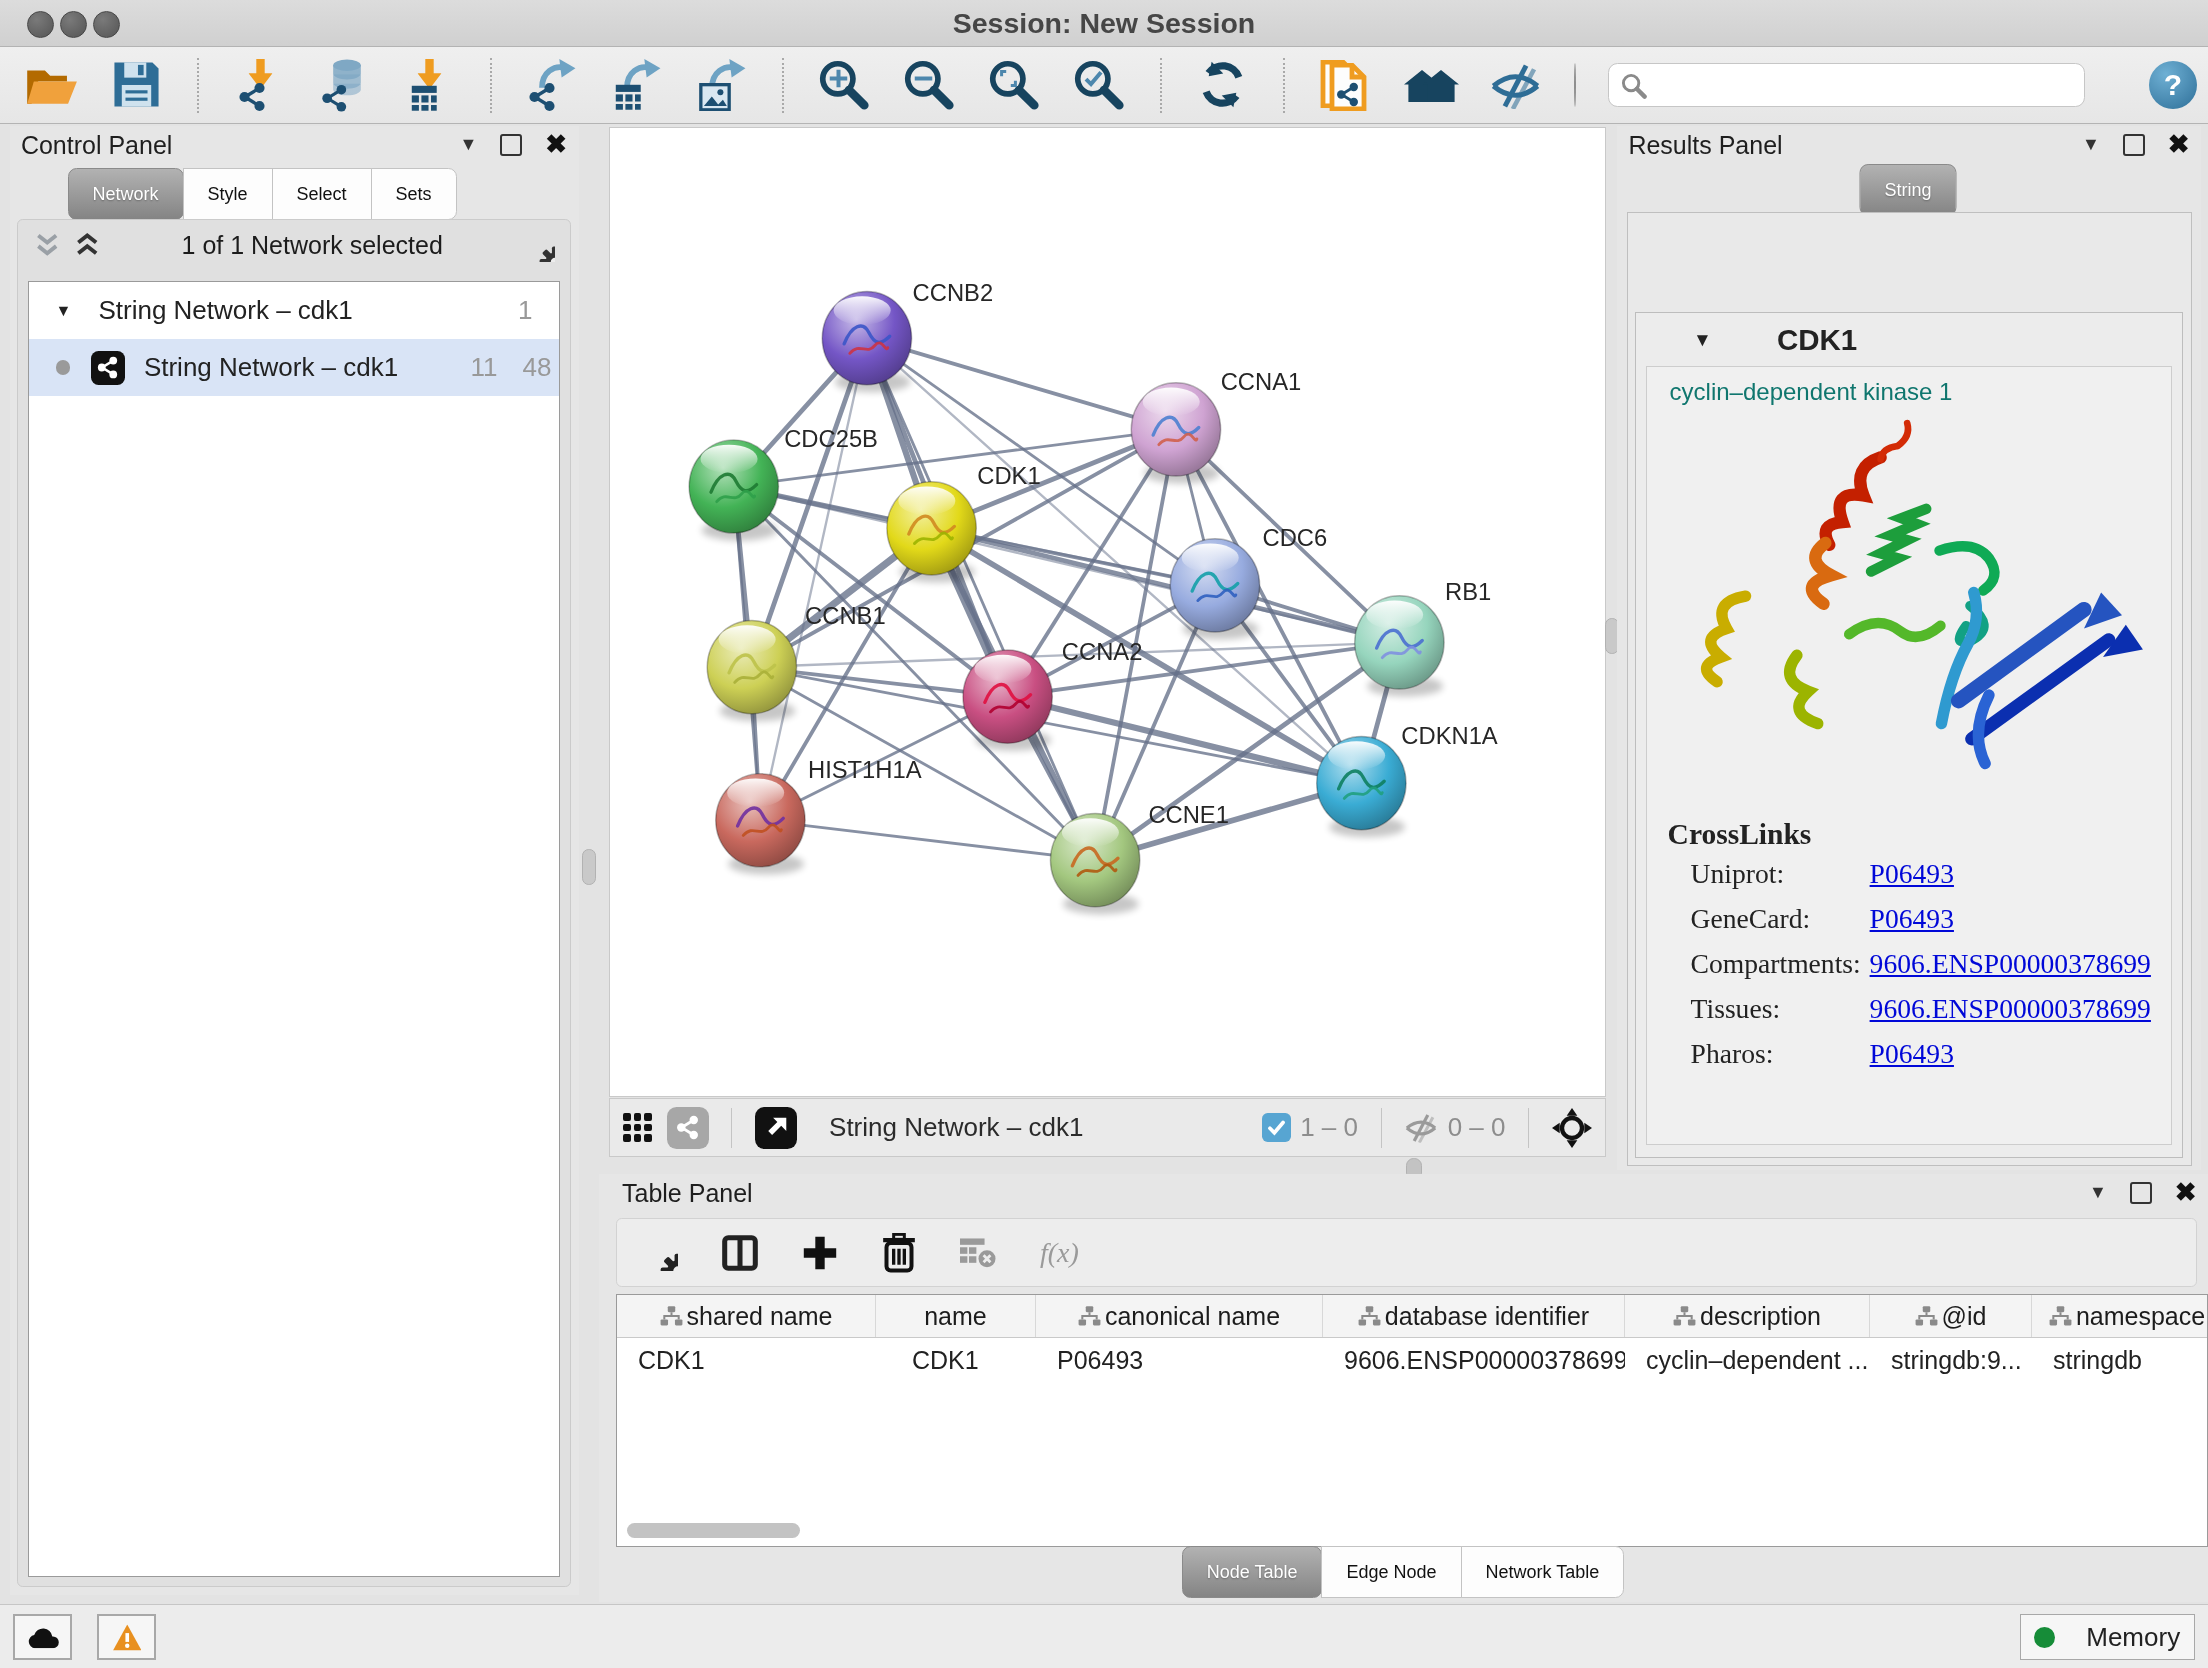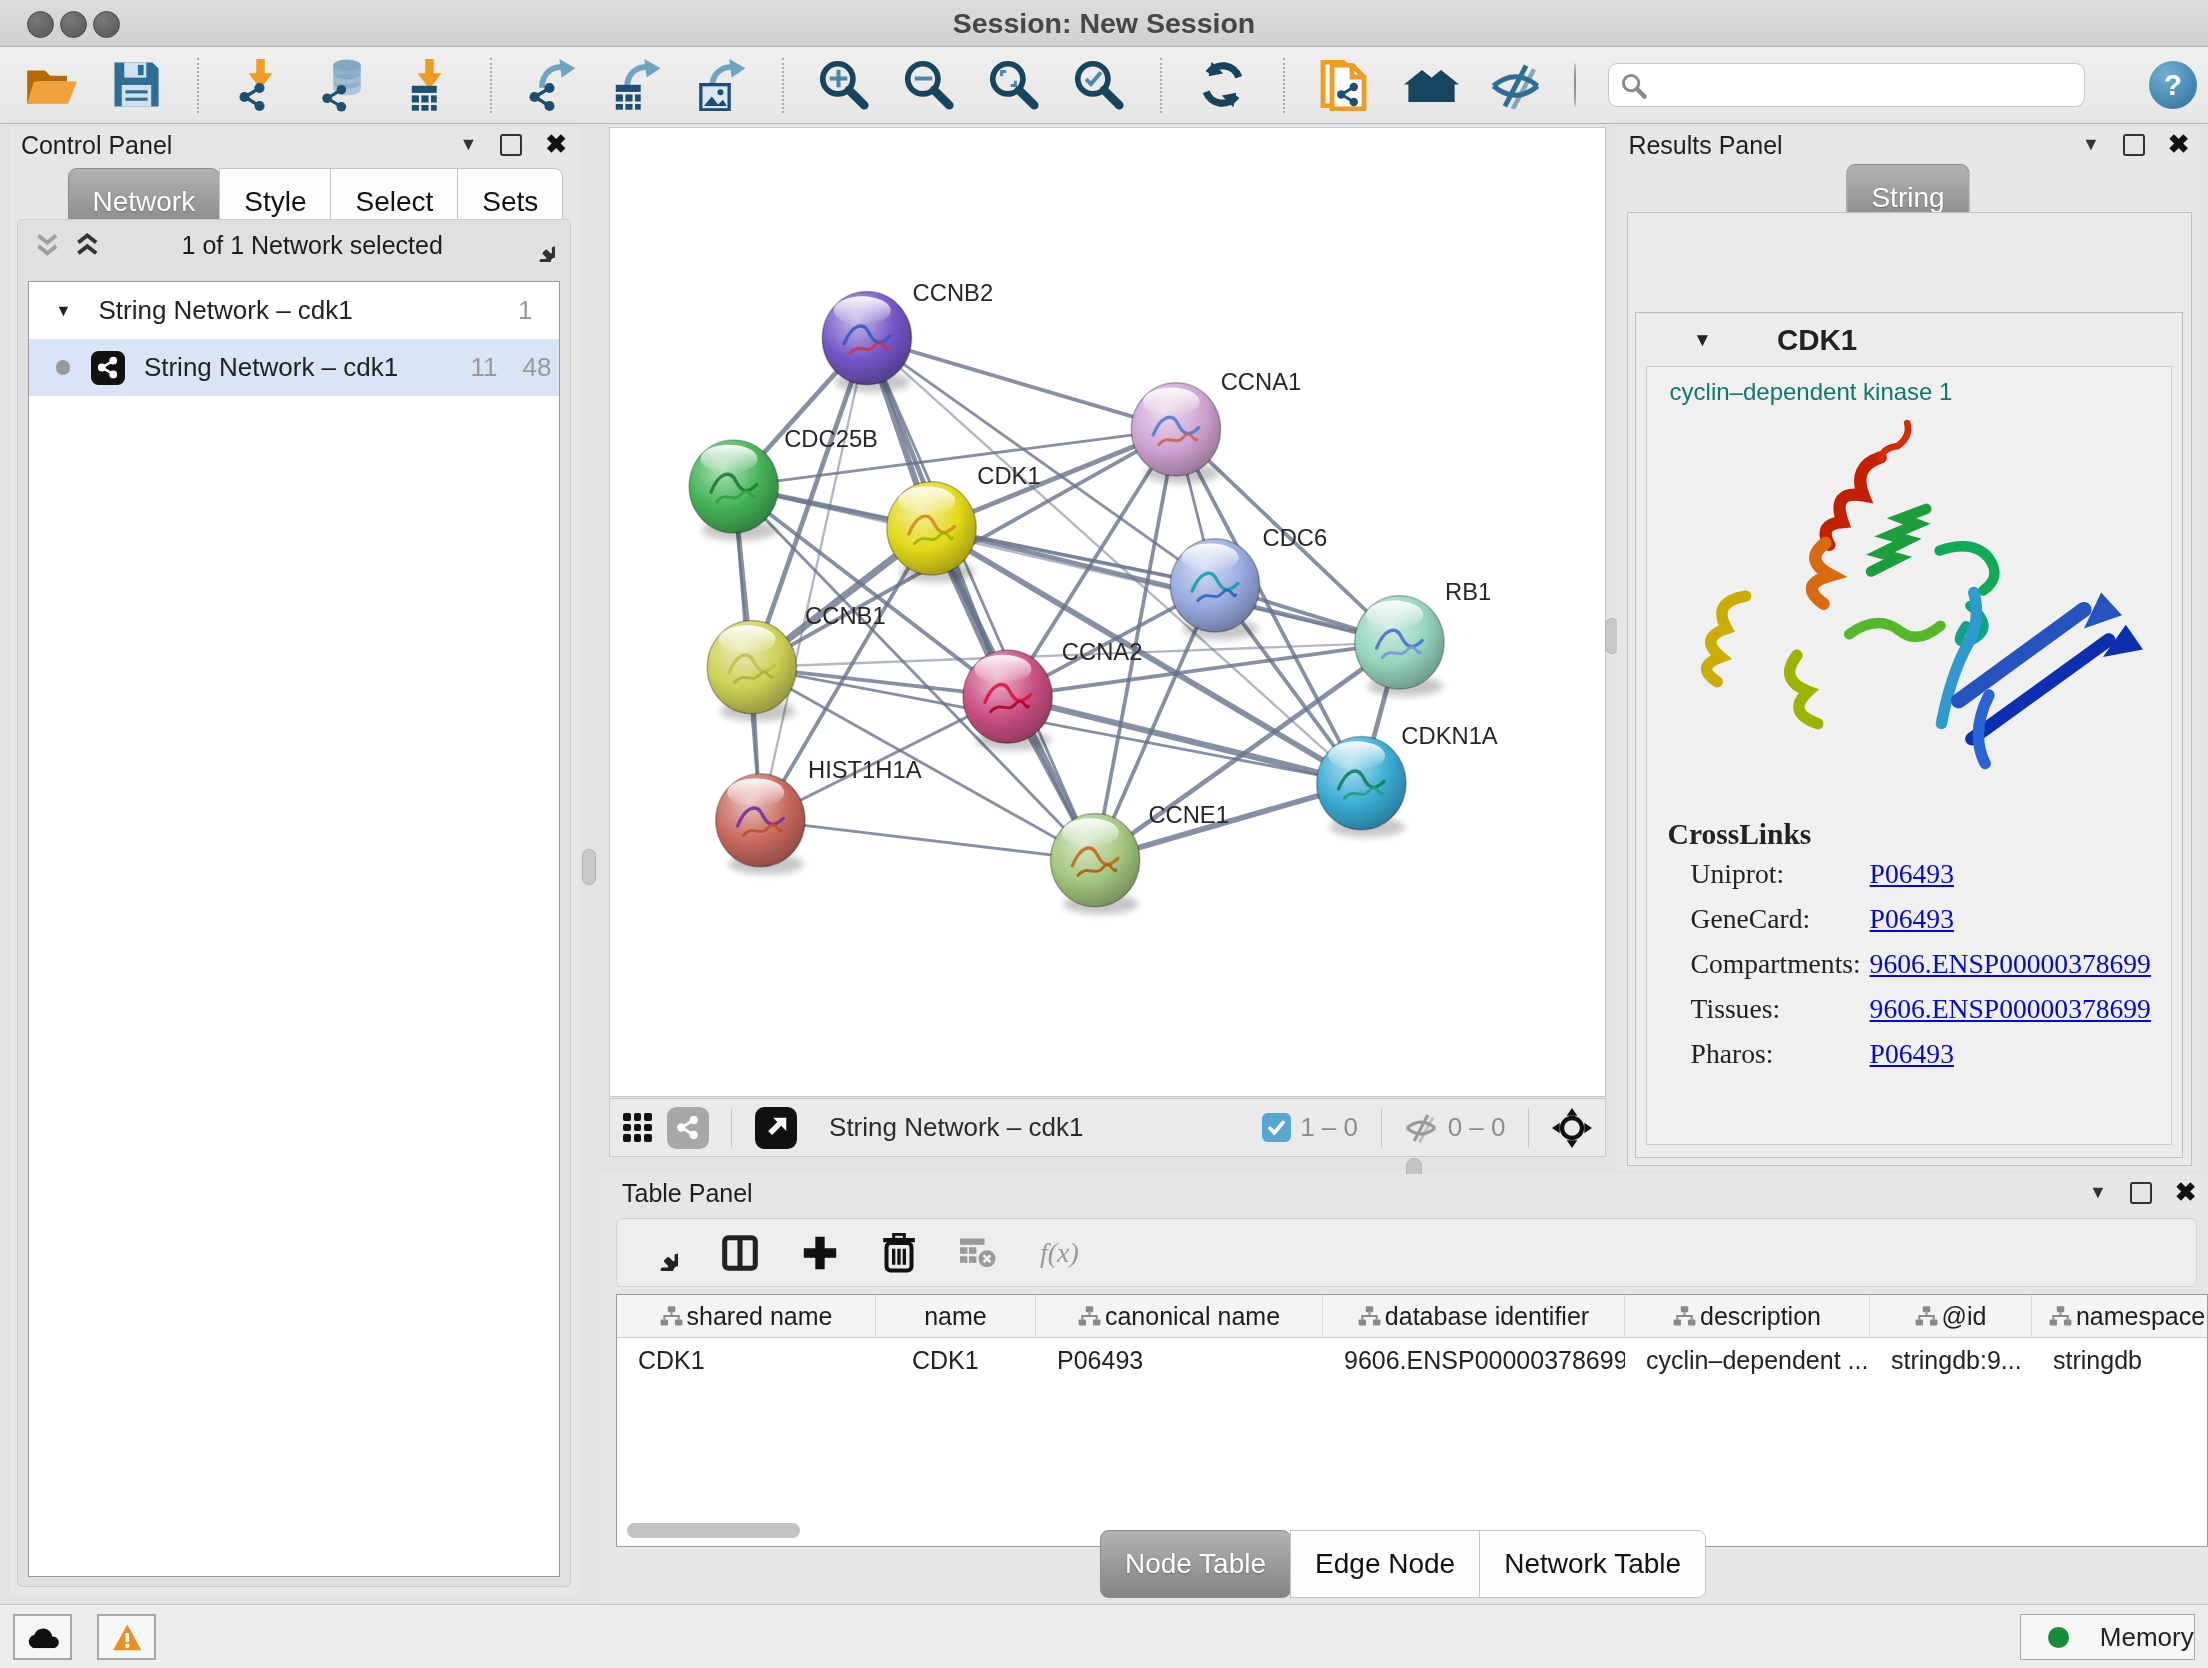--- a/index.html
+++ b/index.html
@@ -26,21 +26,21 @@
   .searchwrap svg{position:absolute;left:13.3px;top:9.5px}
   .help-btn{width:48px;height:48px;border-radius:50%;flex:0 0 auto;
     background:radial-gradient(circle at 35% 28%,#6fb0d4,#2e6f98);color:#fff;
     font-size:30px;font-weight:bold;display:flex;align-items:center;justify-content:center}
   
   .panel-header{height:34px;display:flex;align-items:flex-end;padding:0 11.4px;font-size:25px;color:#1e1e1e}
   .ph-icons{margin-left:auto;display:flex;align-items:center;gap:23px}
   .ph-tri{font-size:18px;color:#333}
   .ph-float{width:18px;height:18px;border:2.9px solid #333;border-radius:2.9px}
   .ph-close{font-size:26px;font-weight:bold;color:#111}
-  .seg-tab{height:42px;display:flex;align-items:center;padding:12px 24px;font-size:28px;
+  .seg-tab{height:42px;display:flex;align-items:center;padding:4px 24px;font-size:18px;
     background:#fdfdfd;border:1px solid #c3c3c3;color:#111;margin-left:-1px}
   .seg-tab.first{border-radius:8.6px 0 0 8.6px}
   .seg-tab.last{border-radius:0 8.6px 8.6px 0}
   .seg-tab.selected{background:linear-gradient(#b2b2b2,#848484);color:#fff;
     border-color:#8a8a8a;border-radius:8.6px;text-shadow:0 1px 1.9px rgba(0,0,0,.3)}
   
   .control-panel{position:absolute;left:9.5px;top:126px;width:569px;height:1469px;background:#e6e6e6}
   .cp-tabs{position:absolute;left:59px;top:42px;display:flex}
   .cp-box{position:absolute;left:7.6px;right:7.6px;top:93px;bottom:7.6px;background:#e0e0e0;
     border:1px solid #cbcbcb;border-radius:5.7px}
@@ -103,21 +103,21 @@
   .t-cell{font-size:25px;display:flex;align-items:center;padding-left:21px;box-sizing:border-box;
     flex:0 0 auto;overflow:hidden;white-space:nowrap}
   .t-scroll{position:absolute;left:9.5px;bottom:7.6px;width:173px;height:15px;border-radius:7.6px;background:#c3c3c3}
   .tp-tabs{position:absolute;left:0;right:0;bottom:3.8px;display:flex;justify-content:center}
   
   .statusbar{position:absolute;left:0;top:1604px;width:2208px;height:65px;background:#ececec;
     border-top:1.9px solid #c6c6c6;display:flex;align-items:center;padding:0 13.3px;box-sizing:border-box;gap:25px}
   .sb-btn{width:55px;height:42px;background:#f6f6f6;border:2.9px solid #a8a8a8;
     display:flex;align-items:center;justify-content:center}
   .mem-btn{margin-left:auto;width:173px;height:44px;background:#f6f6f6;border:1px solid #a8a8a8;
-    display:flex;align-items:center;justify-content:flex-end;gap:31px;font-size:26px}
+    display:flex;align-items:center;justify-content:center;gap:31px;font-size:26px}
   .mem-dot{width:21px;height:21px;border-radius:50%;background:#168c38}
   .sphere-gray{width:42px;height:42px;border-radius:50%;
     background:radial-gradient(circle at 35% 28%,#e2e2e2,#9c9c9c);border:1.9px solid #8f8f8f}
   #netsvg text{font-size:25px;fill:#262626}
 </style>
 </head>
 <body>
 
 <svg width="0" height="0" style="position:absolute" aria-hidden="true">
     <defs>

